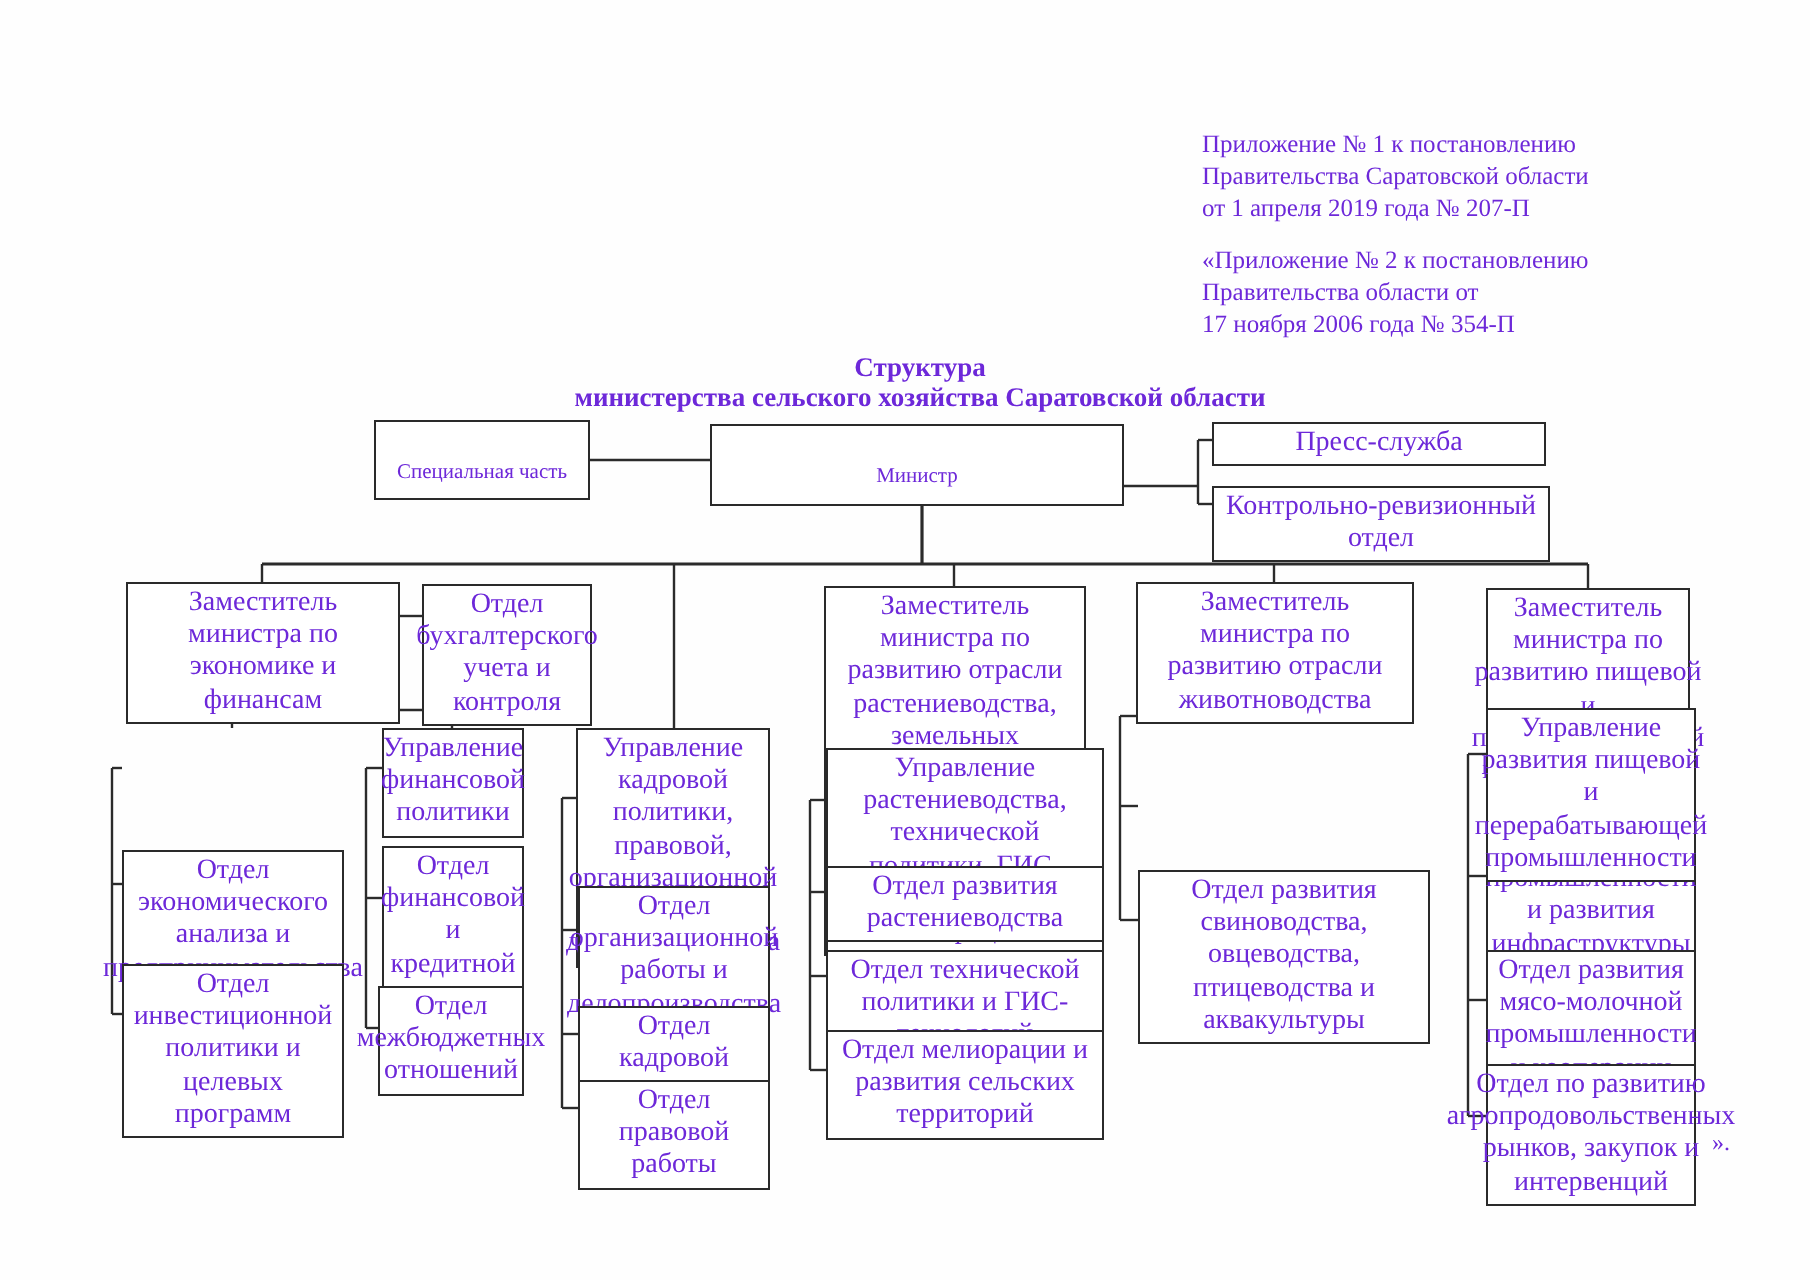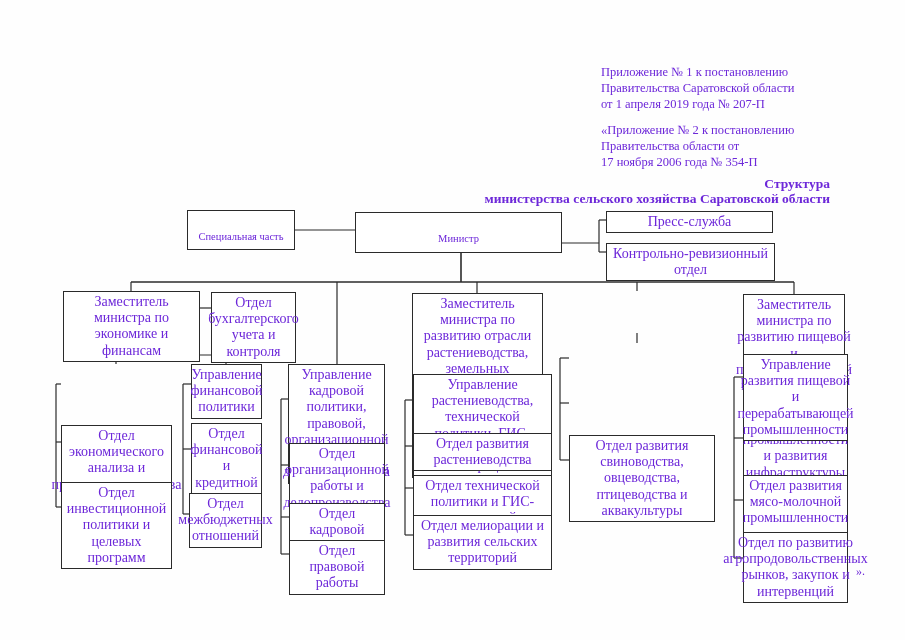--- a/index.html
+++ b/index.html
@@ -1,21 +1,21 @@
 <!DOCTYPE html>
 <html><head>
 <meta charset="utf-8">
 <style>
   html,body{margin:0;padding:0;background:#fff;}
   #page{position:relative;width:905px;height:640px;background:#fefefe;overflow:hidden;
         font-family:"Liberation Serif", serif;color:#6d28d9;}
   #wires{position:absolute;left:0;top:0;width:905px;height:640px;}
   .annex{position:absolute;left:601px;top:64px;width:250px;font-size:12.5px;line-height:16px;}
   .annex .gap{height:10px;}
-  .title{position:absolute;left:90px;top:176px;width:740px;text-align:right;
+  .title{position:absolute;left:90px;top:176px;width:740px;text-align:center;
          font-weight:bold;font-size:13.5px;line-height:15px;}
   .node{position:absolute;background:#fff;border:1.2px solid #2a2a2a;box-sizing:border-box;
         display:flex;align-items:center;justify-content:center;text-align:center;
         font-size:14px;line-height:1.16;padding:2px 2px;}
   .node.top{align-items:flex-start;padding-top:20px;font-size:10.5px;}
   .closing{position:absolute;left:856px;top:564px;font-size:12px;}
 </style>
 </head>
 <body>
 
@@ -101,20 +101,21 @@
   </div>
 
   <div class="node top" style="left:187px;top:210px;width:108px;min-height:40px">Специальная часть</div>
   <div class="node top" style="left:355px;top:212px;width:207px;min-height:41px">Министр</div>
   <div class="node" style="left:606px;top:211px;width:167px;min-height:19px">Пресс-служба</div>
   <div class="node" style="left:606px;top:243px;width:169px;min-height:19px">Контрольно-ревизионный отдел</div>
 
   <div class="node" style="left:63px;top:291px;width:137px;min-height:35px">Заместитель министра по экономике и финансам</div>
   <div class="node" style="left:211px;top:292px;width:85px;min-height:41px">Отдел бухгалтерского учета и контроля</div>
   <div class="node" style="left:412px;top:293px;width:131px;min-height:69px">Заместитель министра по развитию отрасли растениеводства, земельных отношений, технической политики, мелиорации и социального обустройства села</div>
+  <div class="node" style="left:568px;top:291px;width:139px;min-height:42px">Заместитель министра по развитию отрасли животноводства</div>
   <div class="node" style="left:743px;top:294px;width:102px;min-height:48px">Заместитель министра по развитию пищевой и перерабатывающей промышленности</div>
 
   <div class="node" style="left:61px;top:425px;width:111px;min-height:35px">Отдел экономического анализа и предпринимательства</div>
   <div class="node" style="left:61px;top:482px;width:111px;min-height:51px">Отдел инвестиционной политики и целевых программ</div>
 
   <div class="node" style="left:191px;top:364px;width:71px;min-height:41px">Управление финансовой политики</div>
   <div class="node" style="left:191px;top:423px;width:71px;min-height:52px">Отдел финансовой и кредитной политики</div>
   <div class="node" style="left:189px;top:493px;width:73px;min-height:42px">Отдел межбюджетных отношений</div>
 
   <div class="node" style="left:288px;top:364px;width:97px;min-height:71px">Управление кадровой политики, правовой, организационной работы и делопроизводства</div>

